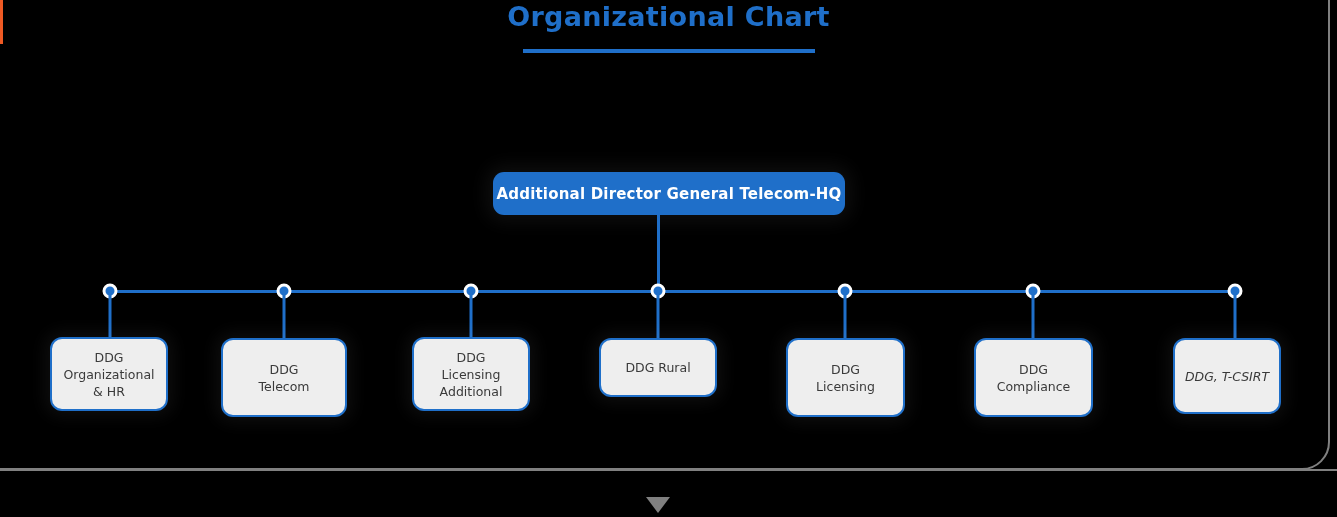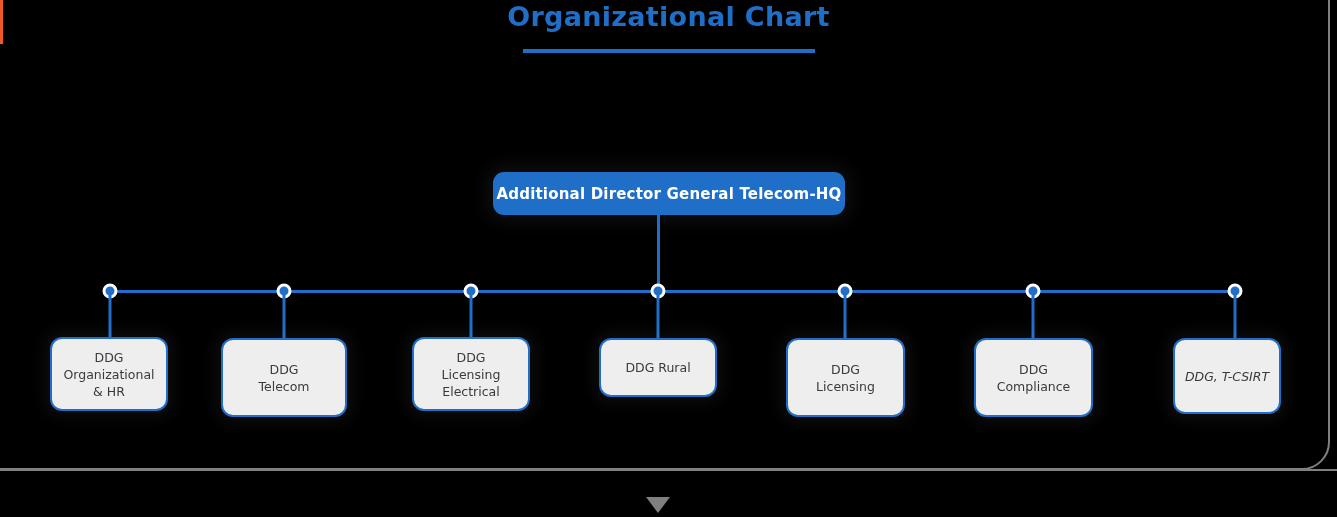--- a/index.html
+++ b/index.html
@@ -196,21 +196,21 @@
     <span>
       <span>DDG</span><br>
       <span>Telecom</span>
     </span>
   </div>
 
   <div class="leaf" style="left:412px; top:337px; width:118px; height:74px;">
     <span>
       <span>DDG</span><br>
       <span>Licensing</span><br>
-      <span>Electrical</span>
+      <span>Additional</span>
     </span>
   </div>
 
   <div class="leaf" style="left:599px; top:338px; width:118px; height:59px;">
     <span>DDG Rural</span>
   </div>
 
   <div class="leaf" style="left:786px; top:338px; width:119px; height:79px;">
     <span>
       <span>DDG</span><br>

